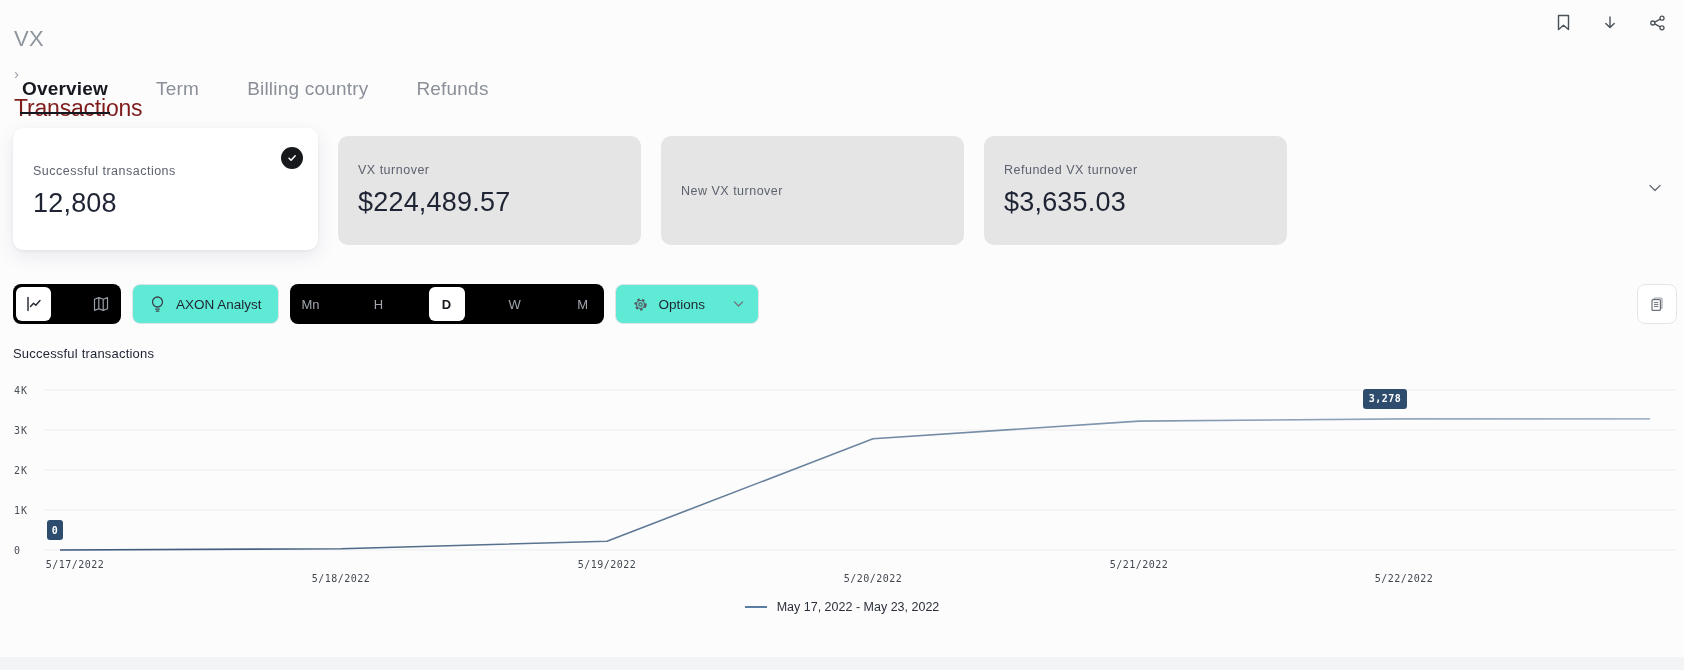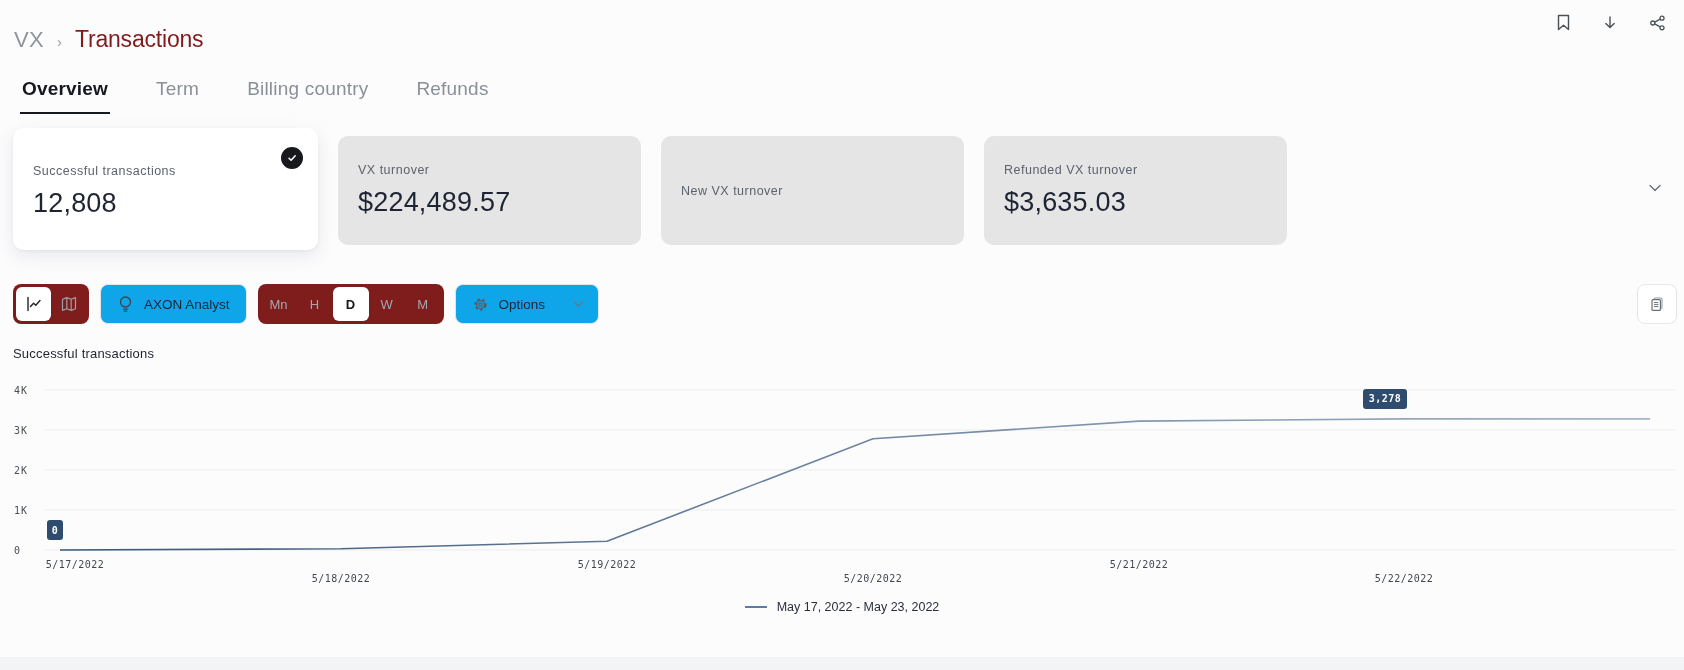--- a/index.html
+++ b/index.html
@@ -8,21 +8,21 @@
     font-family:"Liberation Sans", sans-serif;
     background:#fcfcfd; color:#1f2533; position:relative; overflow:hidden;
   }
   .abs { position:absolute; }
 
   
   .topbar-icons { top:12px; right:16px; display:flex; gap:27px; align-items:center; }
   .icon-btn { background:none; border:none; cursor:pointer; padding:2px; display:flex; align-items:center; }
 
   
-  .breadcrumb { top:26px; left:14px; display:flex; align-items:baseline; gap:13px; }
+  .breadcrumb { top:26px; left:14px; display:flex; align-items:baseline; gap:13px;flex-direction:column; }
   .crumb-section { font-size:22px; color:#8e959e; font-weight:400; letter-spacing:.3px; }
   .crumb-sep { font-size:15px; color:#9aa1a8; }
   .crumb-page { font-size:23px; color:#7f1d1d; font-weight:500; letter-spacing:-.2px; }
 
   
   .tabs { top:78px; left:20px; display:flex; gap:44px; }
   .tab { font-size:19px; color:#8a8f98; background:none; border:none; cursor:pointer;
          padding:0 2px 12px 2px; border-bottom:2px solid transparent; letter-spacing:.2px; }
   .tab.active { color:#15181f; font-weight:600; border-bottom-color:#15181f; }
 
@@ -33,26 +33,26 @@
   .card.selected { width:305px; height:122px; margin-top:0; background:#ffffff;
           box-shadow:0 6px 18px rgba(45,55,75,.10), 0 1px 3px rgba(45,55,75,.06); padding-top:20px; }
   .card-label { font-size:12.5px; color:#5c626e; letter-spacing:.5px; }
   .card-value { font-size:27px; font-weight:300; color:#1e2433; margin-top:10px; letter-spacing:.2px; }
   .check-badge { position:absolute; top:19px; right:15px; width:22px; height:22px; border-radius:50%;
           background:#17191d; display:flex; align-items:center; justify-content:center; }
   .cards-chevron { top:184px; right:22px; background:none; border:none; cursor:pointer; }
 
   
   .toolbar { top:284px; left:13px; display:flex; gap:11px; align-items:center; }
-  .seg-group { background:#7f1d1d; border-radius:8px; height:40px; display:flex; align-items:center; padding:3px; }
+  .seg-group { background:#000000; border-radius:8px; height:40px; display:flex; align-items:center; padding:3px;gap:32px; }
   .seg-btn { height:34px; border:none; background:transparent; border-radius:6px; cursor:pointer;
              display:flex; align-items:center; justify-content:center; }
   .view-toggle .seg-btn { width:35px; }
   .seg-btn.active { background:#ffffff; box-shadow:0 1px 3px rgba(30,40,60,.10); }
-  .tool-btn { height:40px; background:#0ea5e9; border:1px solid #e2e4e8; border-radius:8px;
+  .tool-btn { height:40px; background:#5eead4; border:1px solid #e2e4e8; border-radius:8px;
               display:flex; align-items:center; gap:10px; padding:0 16px; cursor:pointer;
               font-size:13.5px; color:#1f2533; font-family:inherit; }
   .periods .seg-btn { width:36px; font-size:13px; color:#a2a7af; font-weight:500; font-family:inherit; }
   .periods .seg-btn.active { color:#15181e; font-weight:700; }
   .options-btn { padding-right:14px; }
   .options-chevron { margin-left:18px; }
   .square-btn { top:284px; right:7px; width:40px; height:40px; background:#fff; border:1px solid #e4e6ea;
               border-radius:8px; display:flex; align-items:center; justify-content:center; cursor:pointer; }
 
   

